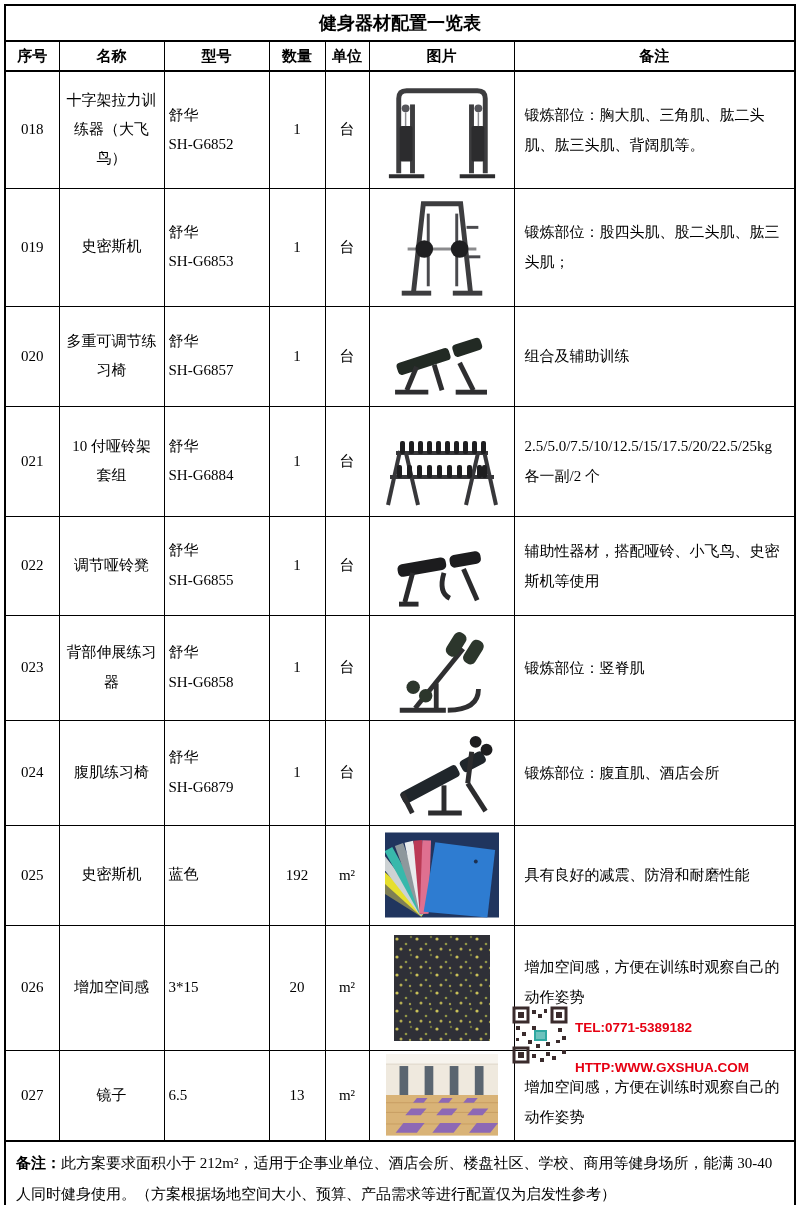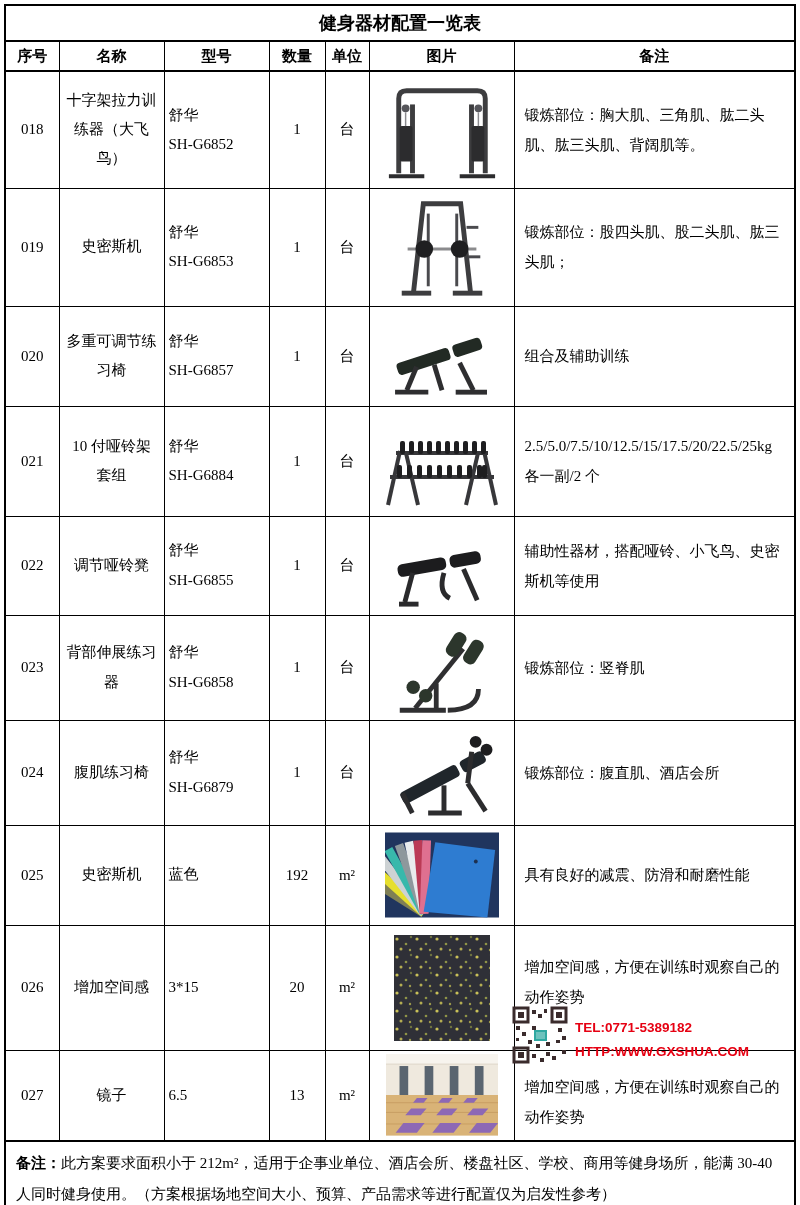--- a/index.html
+++ b/index.html
@@ -50,21 +50,21 @@
   }
   .watermark {
     position:absolute; left:512px; top:1006px; width:288px;
     display:flex; align-items:flex-start; gap:7px;
     font-family:"Liberation Sans","DejaVu Sans",sans-serif;
     font-weight:bold; color:#e60012; pointer-events:none;
   }
   .wm-lines { line-height:1.2; }
   .wm-company { font-size:16px; white-space:nowrap; letter-spacing:0.2px; }
   .wm-tel { font-size:13.5px; margin-top:14px; }
-  .wm-url { font-size:13.5px; margin-top:8px; }
+  .wm-url { font-size:13.5px; margin-top:24px; }
 </style>
 </head>
 <body>
 
 <div class="sheet">
 <table class="cfg">
   <colgroup>
     <col style="width:54px">
         <col style="width:105px">
         <col style="width:105px">

